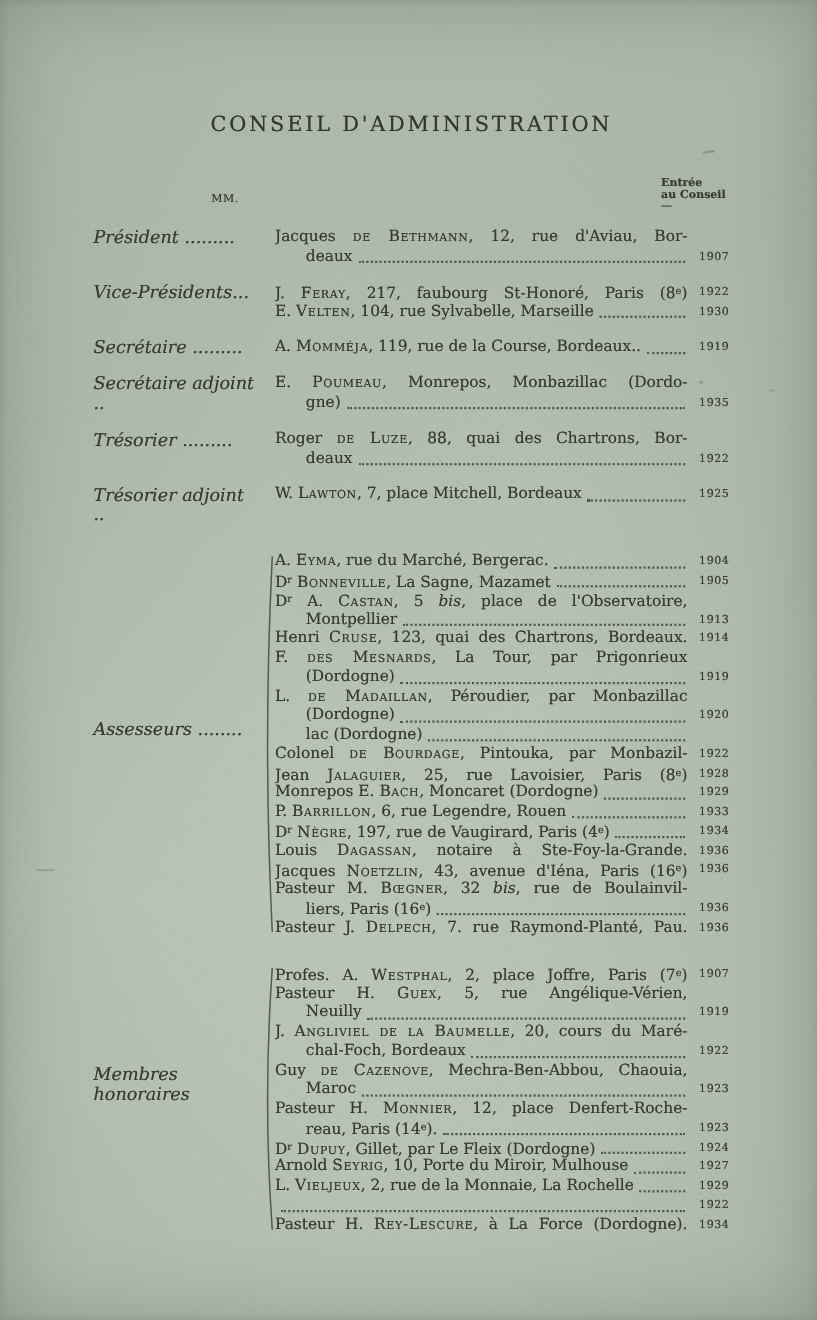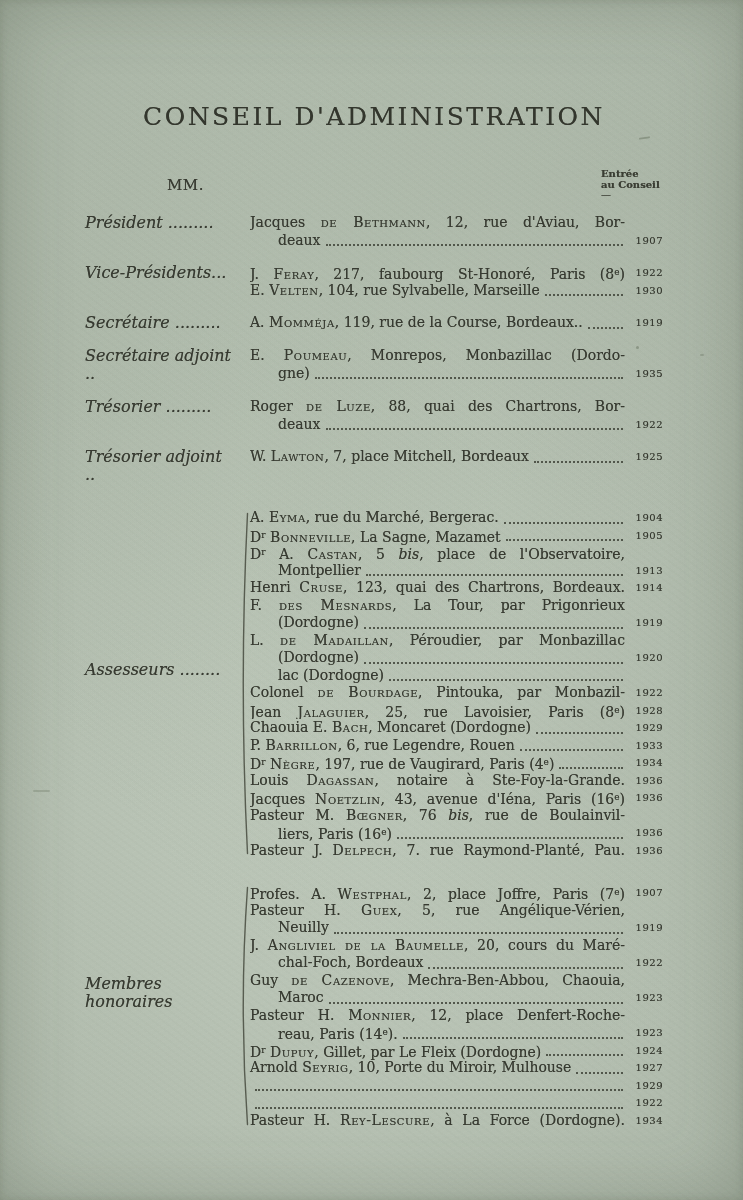--- a/index.html
+++ b/index.html
@@ -14,25 +14,25 @@
       radial-gradient(ellipse at 50% 45%, rgba(235,240,228,0.10) 25%, rgba(72,82,64,0.12) 100%),
       repeating-linear-gradient(37deg, rgba(92,106,88,0.03) 0 2px, transparent 2px 6px),
       repeating-linear-gradient(-24deg, rgba(224,231,218,0.04) 0 1px, transparent 1px 5px);
     box-shadow: inset 0 0 70px rgba(66,76,58,0.28), inset 0 0 8px rgba(66,76,58,0.18);
     font-family:"DejaVu Serif","Liberation Serif",serif;
     color:#373a31;
     text-shadow:0 0 0.5px rgba(52,56,45,0.65);
   }
   .content{padding:102px 80px 0 85px;}
   .title{
-    text-align:center;font-size:25px;letter-spacing:2.5px;
+    text-align:center;font-size:19px;letter-spacing:2.5px;
     color:#33362d;font-weight:normal;margin:0;
   }
   .headrow{display:flex;align-items:flex-end;margin-top:28px;height:40px;}
-  .mm{margin-left:82px;margin-bottom:5px;font-size:15px;letter-spacing:0.5px;}
+  .mm{margin-left:107px;margin-bottom:5px;font-size:10px;letter-spacing:0.5px;}
   .entree{margin-left:auto;margin-right:-14px;width:76px;text-align:left;
     font-size:10px;font-weight:bold;line-height:11px;color:#3a3d33;}
   .entree .dash{display:block;line-height:9px;font-weight:normal;}
   .sections{margin-top:14px;}
   .section{display:flex;align-items:flex-start;margin-top:15px;}
   .section.braced{margin-top:25px;}
   .role{width:152px;flex:0 0 152px;font-style:italic;font-size:16px;line-height:18px;}
   .section.braced .role{align-self:center;transform:translateY(-14px);}
   .bracecol{width:13px;flex:0 0 13px;position:relative;align-self:stretch;}
   .bracecol svg{position:absolute;left:0;top:1px;width:12px;height:calc(100% - 3px);}
@@ -250,21 +250,21 @@
             </div>
             <div class="entry">
               <div class="elines">
                 <div class="line jl"><span>Jean </span><span class="sc">Jalaguier</span><span>, 25, rue Lavoisier, Paris (8</span><span class="sup">e</span><span>)</span></div>
               </div>
               <div class="year">1928</div>
             </div>
             <div class="entry">
               <div class="elines">
                 <div class="line lead-line">
-                  <span class="ltext"><span>Chaouia E. </span><span class="sc">Bach</span><span>, Moncaret (Dordogne)</span></span>
+                  <span class="ltext"><span>Monrepos E. </span><span class="sc">Bach</span><span>, Moncaret (Dordogne)</span></span>
                   <span class="leader"></span>
                 </div>
               </div>
               <div class="year">1929</div>
             </div>
             <div class="entry">
               <div class="elines">
                 <div class="line lead-line">
                   <span class="ltext"><span>P. </span><span class="sc">Barrillon</span><span>, 6, rue Legendre, Rouen</span></span>
                   <span class="leader"></span>
@@ -288,21 +288,21 @@
               <div class="year">1936</div>
             </div>
             <div class="entry">
               <div class="elines">
                 <div class="line jl"><span>Jacques </span><span class="sc">Noetzlin</span><span>, 43, avenue d'Iéna, Paris (16</span><span class="sup">e</span><span>)</span></div>
               </div>
               <div class="year">1936</div>
             </div>
             <div class="entry">
               <div class="elines">
-                <div class="line jl"><span>Pasteur M. </span><span class="sc">Bœgner</span><span>, 76 </span><span class="it">bis</span><span>, rue de Boulainvil-</span></div>
+                <div class="line jl"><span>Pasteur M. </span><span class="sc">Bœgner</span><span>, 32 </span><span class="it">bis</span><span>, rue de Boulainvil-</span></div>
                 <div class="line lead-line cont">
                   <span class="ltext"><span>liers, Paris (16</span><span class="sup">e</span><span>)</span></span>
                   <span class="leader"></span>
                 </div>
               </div>
               <div class="year">1936</div>
             </div>
             <div class="entry">
               <div class="elines">
                 <div class="line jl"><span>Pasteur J. </span><span class="sc">Delpech</span><span>, 7. rue Raymond-Planté, Pau.</span></div>
@@ -379,20 +379,21 @@
                 <div class="line lead-line">
                   <span class="ltext"><span>Arnold </span><span class="sc">Seyrig</span><span>, 10, Porte du Miroir, Mulhouse</span></span>
                   <span class="leader"></span>
                 </div>
               </div>
               <div class="year">1927</div>
             </div>
             <div class="entry">
               <div class="elines">
                 <div class="line lead-line">
+                  <span class="ltext"><span>L. </span><span class="sc">Vieljeux</span><span>, 2, rue de la Monnaie, La Rochelle</span></span>
                   <span class="leader"></span>
                 </div>
               </div>
               <div class="year">1929</div>
             </div>
             <div class="entry">
               <div class="elines">
                 <div class="line lead-line">
                   <span class="leader"></span>
                 </div>

